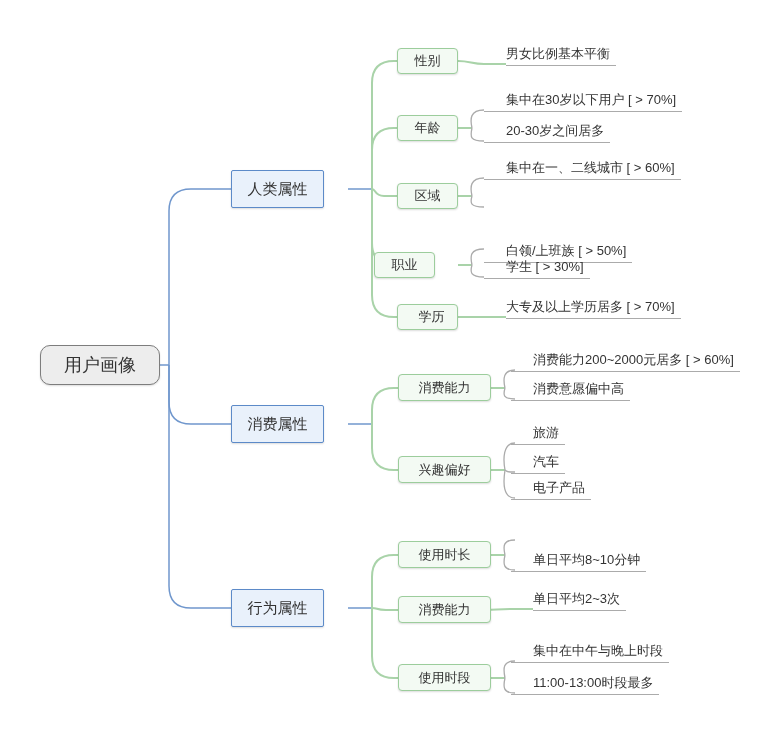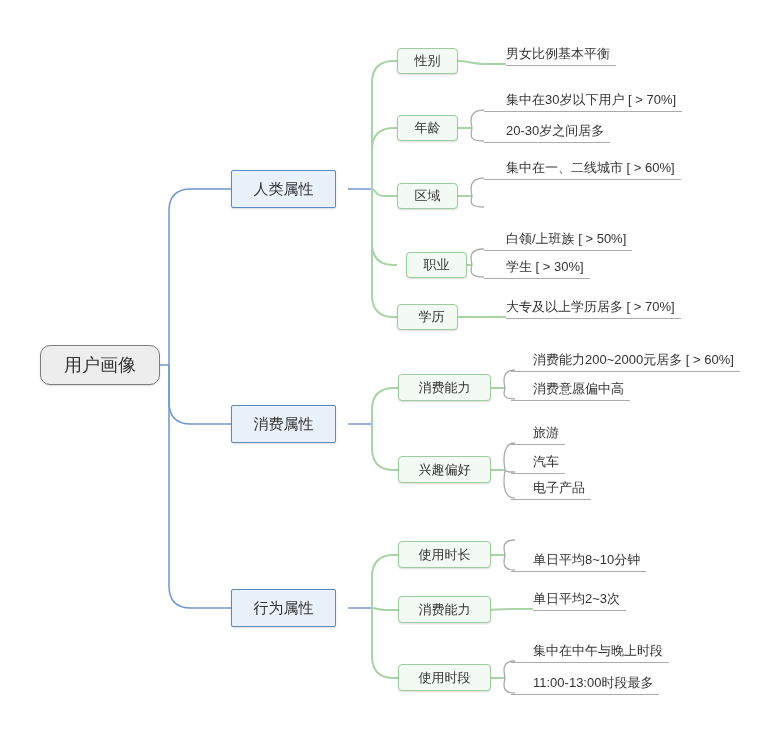--- a/index.html
+++ b/index.html
@@ -14,21 +14,21 @@
   .node{
     position:absolute;display:flex;align-items:center;justify-content:center;
     box-sizing:border-box;white-space:nowrap;cursor:default;
     box-shadow:0 1px 2px rgba(0,0,0,.14);
   }
   .root-node{
     width:120px;height:40px;border:1.6px solid var(--root_border,#7d7d7d);
     background:var(--root_bg,#ededed);border-radius:10px;font-size:18px;
   }
   .branch{
-    width:105px;height:38px;border:1.6px solid var(--branch_border,#5c8ac8);
+    width:93px;height:38px;border:1.6px solid var(--branch_border,#5c8ac8);
     background:var(--branch_bg,#e9f1fb);border-radius:2px;font-size:15px;
   }
   .sub{
     height:26px;border:1.5px solid var(--sub_border,#9ccd9c);
     background:var(--sub_bg,#f3faf3);border-radius:4px;font-size:13px;
   }
   .sub.w1{width:61px;}
   .sub.w2{width:93px;height:27px;}
   .leaf{
     position:absolute;height:19px;line-height:18px;font-size:13px;
@@ -96,35 +96,35 @@
 
   <div class="node root-node" style="left:40px;top:345px;">用户画像</div>
 
   <div class="node branch" style="left:231px;top:170px;">人类属性</div>
   <div class="node branch" style="left:231px;top:405px;">消费属性</div>
   <div class="node branch" style="left:231px;top:589px;">行为属性</div>
 
   <div class="node sub w1" style="left:397px;top:48px;">性别</div>
   <div class="node sub w1" style="left:397px;top:115px;">年龄</div>
   <div class="node sub w1" style="left:397px;top:183px;">区域</div>
-  <div class="node sub w1" style="left:406px;top:252px;">职业</div>
+  <div class="node sub w1" style="left:374px;top:252px;">职业</div>
   <div class="node sub w1" style="left:397px;top:304px;padding-left:8px;">学历</div>
 
   <div class="node sub w2" style="left:398px;top:374px;">消费能力</div>
   <div class="node sub w2" style="left:398px;top:456px;">兴趣偏好</div>
 
   <div class="node sub w2" style="left:398px;top:541px;">使用时长</div>
   <div class="node sub w2" style="left:398px;top:596px;">消费能力</div>
   <div class="node sub w2" style="left:398px;top:664px;">使用时段</div>
 
   <div class="leaf" style="left:506px;top:45px;">男女比例基本平衡</div>
   <div class="leaf indent" style="left:484px;top:91px;">集中在30岁以下用户 [ &gt; 70%]</div>
   <div class="leaf indent" style="left:484px;top:122px;">20-30岁之间居多</div>
   <div class="leaf indent" style="left:484px;top:159px;">集中在一、二线城市 [ &gt; 60%]</div>
-  <div class="leaf indent" style="left:484px;top:230px;text-align:center;">白领/上班族 [ &gt; 50%]</div>
+  <div class="leaf indent" style="left:484px;top:242px;text-align:center;">白领/上班族 [ &gt; 50%]</div>
   <div class="leaf indent" style="left:484px;top:258px;">学生 [ &gt; 30%]</div>
   <div class="leaf" style="left:506px;top:298px;">大专及以上学历居多 [ &gt; 70%]</div>
   <div class="leaf indent" style="left:511px;top:351px;">消费能力200~2000元居多 [ &gt; 60%]</div>
   <div class="leaf indent" style="left:511px;top:380px;">消费意愿偏中高</div>
   <div class="leaf indent" style="left:511px;top:424px;">旅游</div>
   <div class="leaf indent" style="left:511px;top:453px;">汽车</div>
   <div class="leaf indent" style="left:511px;top:479px;">电子产品</div>
   <div class="leaf indent" style="left:511px;top:551px;">单日平均8~10分钟</div>
   <div class="leaf" style="left:533px;top:590px;">单日平均2~3次</div>
   <div class="leaf indent" style="left:511px;top:642px;">集中在中午与晚上时段</div>

